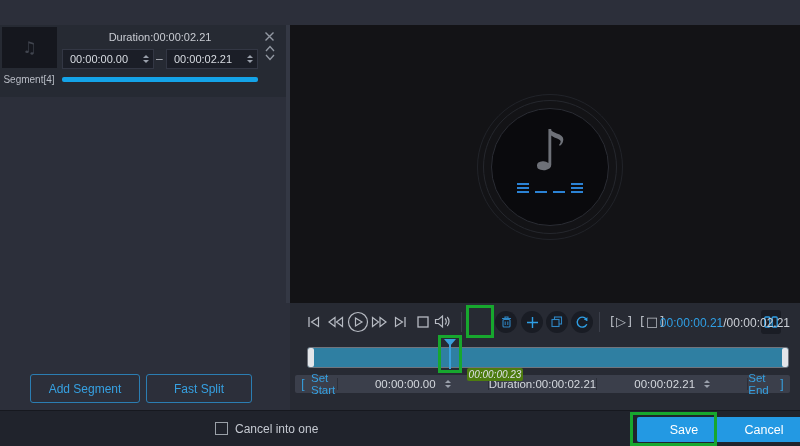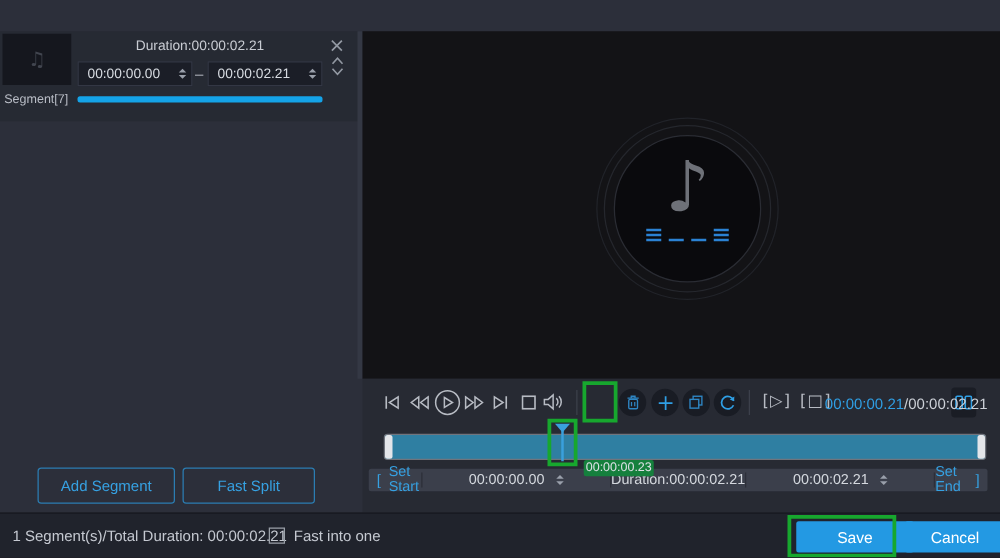--- a/index.html
+++ b/index.html
@@ -69,22 +69,22 @@
   .time-display .tot { color:#ccd0d7; }
 
   
   .timeline { position:absolute; left:17px; top:44px; width:482px; height:21px; border:1px solid #70747d; border-radius:3px;
     background:#2f7fa2; cursor:pointer; }
   .handle { position:absolute; top:0; width:6px; height:19px; background:#e3e5e9; border-radius:2px; cursor:ew-resize; }
   .handle.left { left:0; } .handle.right { right:0; }
   .playhead-tri { position:absolute; left:154px; top:36px; width:0; height:0;
     border-left:6px solid transparent; border-right:6px solid transparent; border-top:7px solid #3aa0dc; cursor:ew-resize; }
   .playhead-line { position:absolute; left:159px; top:40px; width:2px; height:26px; background:#3aa0dc; }
-  .tooltip { position:absolute; left:177px; top:65px; width:56px; height:13px; background:#15803d; border-radius:2px;
-    font-size:10px; color:#dde0e6; display:flex; align-items:center; justify-content:center; z-index:5; }
+  .tooltip { position:absolute; left:177px; top:65px; width:56px; height:13px; background:#4d7c0f; border-radius:2px;
+    font-size:10px; color:#dde0e6; display:flex; align-items:center; justify-content:center; z-index:5;font-style:italic; }
 
   
   .trim-bar { position:absolute; left:5px; top:72px; width:495px; height:18px; background:#3b3f4b; border-radius:2px;
     display:flex; align-items:center; font-size:11.5px; }
   .trim-bar .bracket { width:16px; text-align:center; color:#36a1e2; font-size:12px; }
   .trim-bar .blue-lbl { flex:1; color:#36a1e2; cursor:pointer; }
   .trim-bar .tsep { width:1px; height:12px; background:#2c2f39; }
   .trim-group { width:150px; display:flex; align-items:center; justify-content:center; gap:9px; color:#d4d8de; }
   .trim-duration { flex:1.5; text-align:center; color:#d4d8de; }
 
@@ -108,21 +108,21 @@
 <div class="window">
 
 
   <div class="left-panel">
     <div class="segment-card" style="left:0;top:0;"></div>
   </div>
 
   <div class="thumb" style="top:27px;">
     <span class="thumb-note">♫</span>
   </div>
-  <div class="seg-label abs">Segment[7]</div>
+  <div class="seg-label abs">Segment[4]</div>
   <div class="seg-duration abs">Duration:00:00:02.21</div>
 
   <div class="time-field" style="left:62px;">
     <span>00:00:00.00</span>
     <span class="spin small">
         <i class="up"></i>
         <i class="dn"></i>
       </span>
   </div>
   <span class="range-dash">–</span>
@@ -294,23 +294,22 @@
             <i class="dn"></i>
           </span>
       </span>
       <span class="tsep"></span>
       <span class="blue-lbl">Set End</span>
       <span class="bracket">]</span>
     </div>
   </div>
 
   <div class="footer">
-    <span class="summary">1 Segment(s)/Total Duration: 00:00:02.21</span>
     <span class="checkbox"></span>
-    <span class="merge-label">Fast into one</span>
+    <span class="merge-label">Cancel into one</span>
   </div>
   <button class="solid-btn" style="left:637px;width:94px;">Save</button>
   <button class="solid-btn" style="left:724px;width:80px;">Cancel</button>
 
   <div class="green-box" style="left:466px;top:305px;width:28px;height:33px;"></div>
   <div class="green-box" style="left:438px;top:335px;width:24px;height:38px;"></div>
   <div class="green-box" style="left:630px;top:412px;width:87px;height:34px;"></div>
 
 </div>
 

